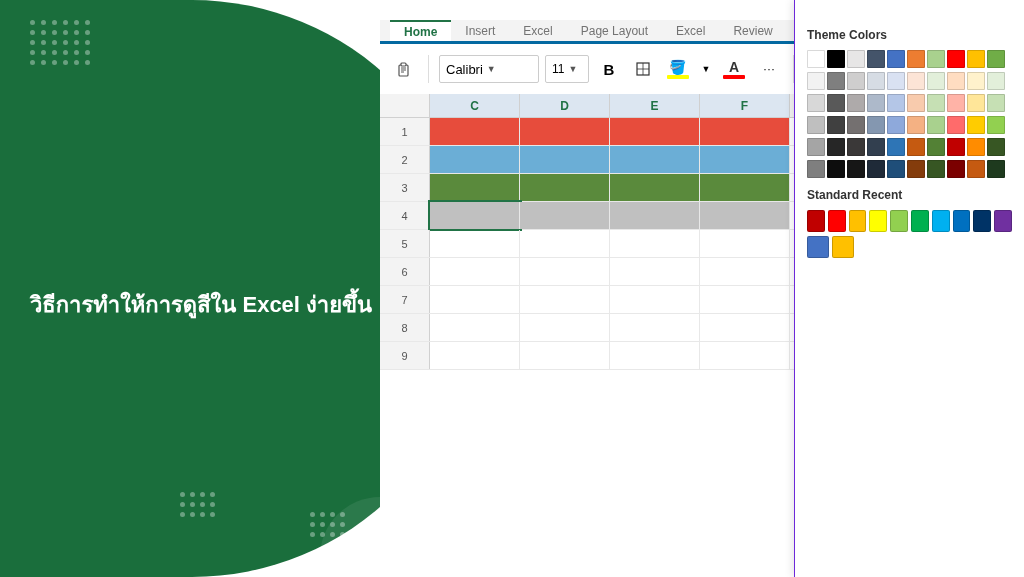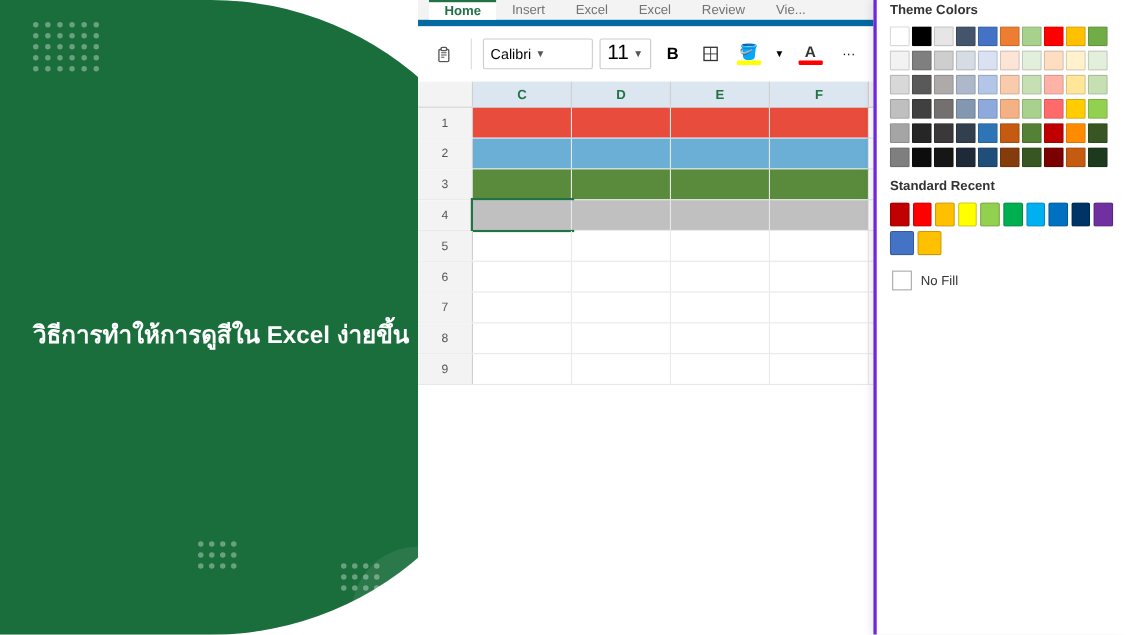--- a/index.html
+++ b/index.html
@@ -75,23 +75,24 @@
       width: 640px;
       height: 577px;
       background: #fff;
       z-index: 3;
     }
 
     .ribbon-tabs {
       display: flex;
       align-items: center;
       height: 24px;
-      border-bottom: 6px solid #0369a1;
+      border-bottom: 3px solid #0369a1;
       background: #f3f3f3;
       padding-left: 10px;
+      margin-top: 20px;
     }
 
     .ribbon-tab {
       padding: 6px 14px;
       font-size: 12px;
       cursor: pointer;
       color: #737373;
       height: 100%;
       display: flex;
       align-items: center;
@@ -228,23 +229,23 @@
     .cell.selected { outline: 2px solid #217346; }
 
     
     .color-picker {
       position: absolute;
       right: 0;
       top: 0;
       width: 230px;
       height: 577px;
       background: #fff;
-      border-left: 3px solid #6d28d9;
+      border-left: 1px solid #6d28d9;
       box-shadow: -2px 0 8px rgba(0,0,0,0.1);
-      padding: 2px 12px;
+      padding: 28px 12px;
       z-index: 10;
       overflow-y: auto;
     }
 
     .section-title {
       font-size: 12px;
       font-weight: 600;
       color: #333;
       margin-bottom: 8px;
       margin-top: 10px;
@@ -378,20 +379,21 @@
 <div class="deco-circle"></div>
 
 <div class="thai-text">วิธีการทำให้การดูสีใน Excel ง่ายขึ้น</div>
 
 <div class="excel-area">
 
   <div class="ribbon-tabs">
     <div class="ribbon-tab active">Home</div>
     <div class="ribbon-tab">Insert</div>
     <div class="ribbon-tab">Excel</div>
+    <div class="ribbon-tab">Page Layout</div>
     <div class="ribbon-tab">Excel</div>
     <div class="ribbon-tab">Review</div>
     <div class="ribbon-tab">Vie...</div>
   </div>
 
   <div class="ribbon-toolbar">
 
     <button class="tb-btn" title="Paste">
       <svg width="16" height="16" viewBox="0 0 16 16" fill="none">
         <rect x="3" y="4" width="9" height="11" rx="1" stroke="#555" stroke-width="1.2" fill="white"></rect>
@@ -403,21 +405,21 @@
     </button>
 
     <div class="separator"></div>
 
     <div class="font-selector">
       <span style="font-size:13px;">Calibri</span>
       <span style="font-size:9px;color:#555;">▼</span>
     </div>
 
     <div class="font-size-selector">
-      <span style="font-size:19px;">11</span>
+      <span style="font-size:12px;">11</span>
       <span style="font-size:9px;color:#555;">▼</span>
     </div>
 
     <button class="tb-btn bold">B</button>
 
     <button class="tb-btn">
       <svg width="16" height="16" viewBox="0 0 16 16">
         <rect x="2" y="2" width="12" height="12" fill="none" stroke="#333" stroke-width="1.2"></rect>
         <line x1="8" y1="2" x2="8" y2="14" stroke="#333" stroke-width="0.8"></line>
         <line x1="2" y1="8" x2="14" y2="8" stroke="#333" stroke-width="0.8"></line>
@@ -621,17 +623,13 @@
       <div class="color-swatch-lg" title="#0070C0" style="background: rgb(0, 112, 192);"></div>
       <div class="color-swatch-lg" title="#003366" style="background: rgb(0, 51, 102);"></div>
       <div class="color-swatch-lg" title="#7030A0" style="background: rgb(112, 48, 160);"></div>
     </div>
 
   <div class="recent-colors" id="recent-colors-row">
       <div class="color-swatch-lg" title="#4472C4" style="background: rgb(68, 114, 196);"></div>
       <div class="color-swatch-lg" title="#FFC000" style="background: rgb(255, 192, 0);"></div>
     </div>
 
-  <div class="no-fill-row">
-    <div class="no-fill-box"></div>
-    <span class="no-fill-label">No Fill</span>
-  </div>
 </div>
 
 </body></html>

